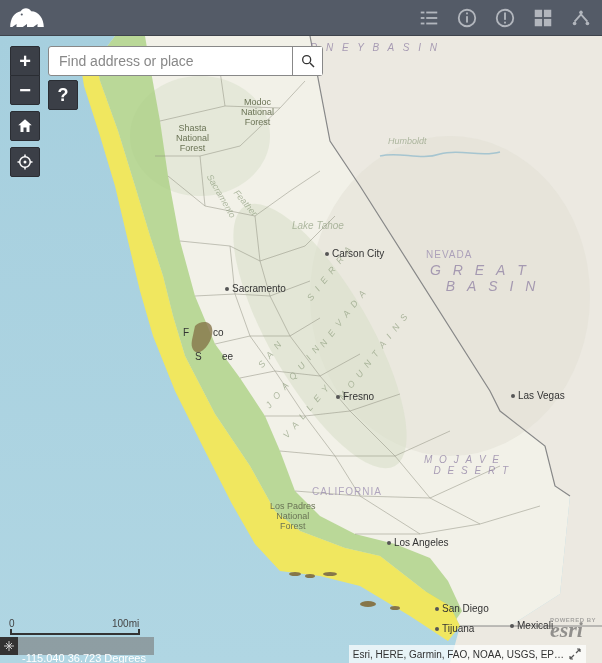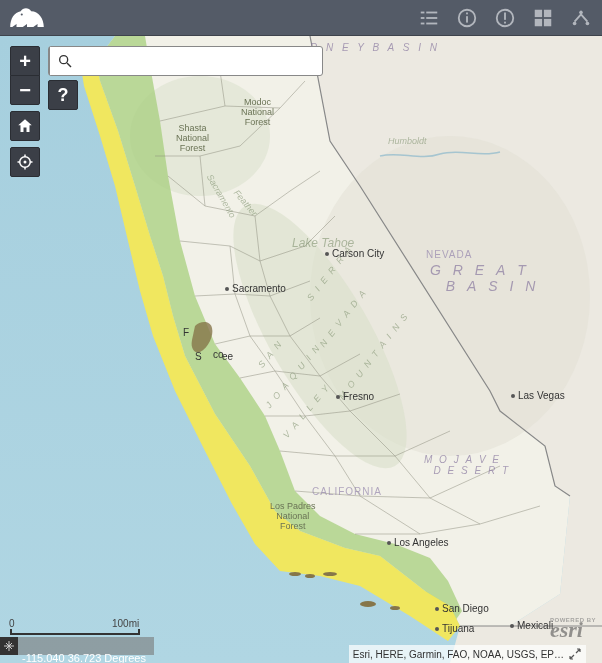--- a/index.html
+++ b/index.html
@@ -368,42 +368,42 @@
   <div class="region-label large" style="left:430px; top:226px;">G&nbsp;R&nbsp;E&nbsp;A&nbsp;T<br>&nbsp;&nbsp;B&nbsp;A&nbsp;S&nbsp;I&nbsp;N</div>
   <div class="region-label" style="left:426px; top:213px; font-size:10px; letter-spacing:1px; font-style:normal; color:#9586ad;">NEVADA</div>
   <div class="region-label" style="left:424px; top:418px; letter-spacing:2px; font-size:10px;">M&nbsp;O&nbsp;J&nbsp;A&nbsp;V&nbsp;E<br>&nbsp;&nbsp;D&nbsp;E&nbsp;S&nbsp;E&nbsp;R&nbsp;T</div>
   <div class="region-label" style="left:312px; top:450px; font-size:10px; letter-spacing:1px; font-style:normal; color:#9586ad;">CALIFORNIA</div>
   <div class="region-label" style="left:310px; top:6px; font-size:10px; letter-spacing:3px;">R N E Y  B A S I N</div>
 
   <div class="terrain-label" style="left:388px; top:100px;">Humboldt</div>
   <div class="terrain-label" style="left:150px; top:25px;">Klamath</div>
   <div class="terrain-label" style="left:197px; top:155px; transform:rotate(60deg);">Sacramento</div>
   <div class="terrain-label" style="left:230px; top:162px; transform:rotate(50deg);">Feather</div>
-  <div class="terrain-label" style="left:292px; top:200px; font-size:12px;">Lake Tahoe</div>
+  <div class="terrain-label" style="left:292px; top:184px; font-size:10px;">Lake Tahoe</div>
   <div class="terrain-label" style="left:296px; top:232px; transform:rotate(-52deg); letter-spacing:2px;">S I E R R A</div>
   <div class="terrain-label" style="left:308px; top:277px; transform:rotate(-52deg); letter-spacing:2px;">N E V A D A</div>
   <div class="terrain-label" style="left:254px; top:313px; transform:rotate(-50deg); letter-spacing:2px;">S A N</div>
   <div class="terrain-label" style="left:253px; top:335px; transform:rotate(-50deg); letter-spacing:2px;">J O A Q U I N</div>
   <div class="terrain-label" style="left:273px; top:370px; transform:rotate(-50deg); letter-spacing:2px;">V A L L E Y</div>
   <div class="terrain-label" style="left:320px; top:315px; transform:rotate(-52deg); letter-spacing:2px;">M O U N T A I N S</div>
 
   <div class="forest-label" style="left:241px; top:62px;">Modoc<br>National<br>Forest</div>
   <div class="forest-label" style="left:176px; top:88px;">Shasta<br>National<br>Forest</div>
   <div class="forest-label" style="left:270px; top:466px;">Los Padres<br>National<br>Forest</div>
 
   <div class="place-label city" style="left:325px; top:212px;">Carson City</div>
   <div class="place-label city" style="left:225px; top:247px;">Sacramento</div>
   <div class="place-label city" style="left:467px; top:354px;margin-left:44px;">Las Vegas</div>
   <div class="place-label city" style="left:292px; top:355px;margin-left:44px;">Fresno</div>
   <div class="place-label city" style="left:387px; top:501px;">Los Angeles</div>
   <div class="place-label city" style="left:435px; top:567px;">San Diego</div>
   <div class="place-label city" style="left:435px; top:587px;">Tijuana</div>
   <div class="place-label city" style="left:510px; top:584px;">Mexicali</div>
 
-  <div class="place-label" style="left:213px; top:291px;margin-top:22px;">co</div>
+  <div class="place-label" style="left:213px; top:291px;">co</div>
   <div class="place-label" style="left:222px; top:315px;">ee</div>
   <div class="place-label" style="left:183px; top:291px;">F</div>
   <div class="place-label" style="left:195px; top:315px;">S</div>
 
   <div class="left-controls">
     <div class="zoom-group">
       <div class="ctrl-btn">+</div>
       <div class="ctrl-btn">−</div>
     </div>
     <div class="ctrl-btn">
@@ -419,20 +419,21 @@
           <line x1="12" y1="19" x2="12" y2="22" stroke="#fff" stroke-width="2"></line>
           <line x1="2" y1="12" x2="5" y2="12" stroke="#fff" stroke-width="2"></line>
           <line x1="19" y1="12" x2="22" y2="12" stroke="#fff" stroke-width="2"></line>
         </svg>
     </div>
   </div>
 
   <div class="help-btn">?</div>
 
   <div class="search-box">
+    <input type="text" placeholder="Find address or place" style="">
     <button class="search-btn">
       <svg viewBox="0 0 24 24">
           <circle cx="10" cy="10" r="6"></circle>
           <line x1="15" y1="15" x2="21" y2="21"></line>
         </svg>
     </button>
   </div>
 
   <div class="scale-bar">
     <div class="scale-line-outer">

